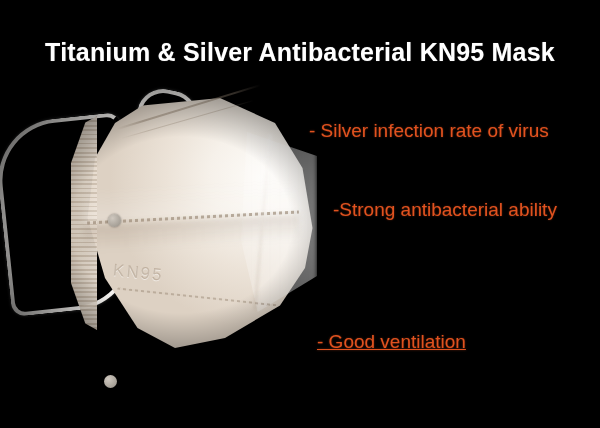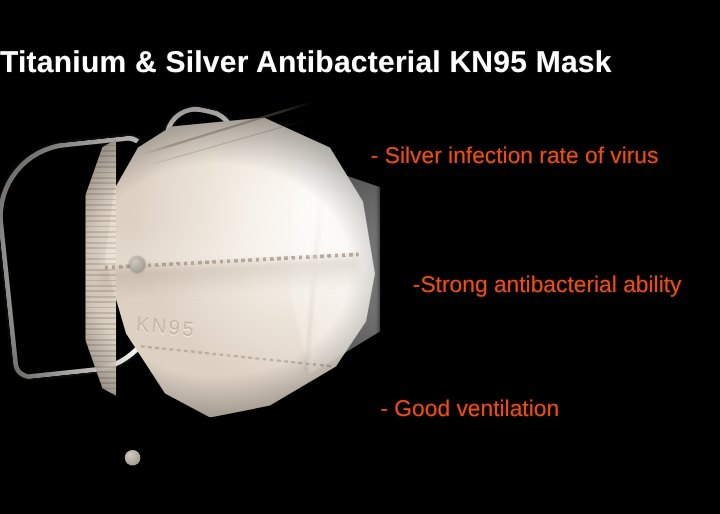--- a/index.html
+++ b/index.html
@@ -16,41 +16,42 @@
     overflow: hidden;
     font-family: "Liberation Sans", sans-serif;
   }
 
   
   #product-title {
     position: absolute;
     left: 0;
     top: 38px;
     width: 600px;
+    text-align: center;
     color: #ffffff;
     font-size: 25px;
     font-weight: bold;
     letter-spacing: 0.2px;
     white-space: nowrap;
     text-shadow: 0 0 1px rgba(255,255,255,0.35);
   }
 
   
   .feature {
     position: absolute;
     color: #e0521f;
     font-size: 19px;
     font-weight: normal;
     white-space: nowrap;
     text-shadow: 0 0 2px rgba(224,82,31,0.45);
   }
   .feature.f0 { left: 309px; top: 120px; }
-  .feature.f1 { left: 344px; top: 199px; margin-top: 28px; }
+  .feature.f1 { left: 333px; top: 199px; }
   .feature.f2 { left: 338px; top: 268px; }
-  .feature.f3 { left: 317px; top: 331px; }
+  .feature.f3 { left: 317px; top: 331px; text-decoration: underline; }
 
   
   #mask-photo {
     position: absolute;
     left: 0;
     top: 80px;
     width: 330px;
     height: 290px;
   }
 

